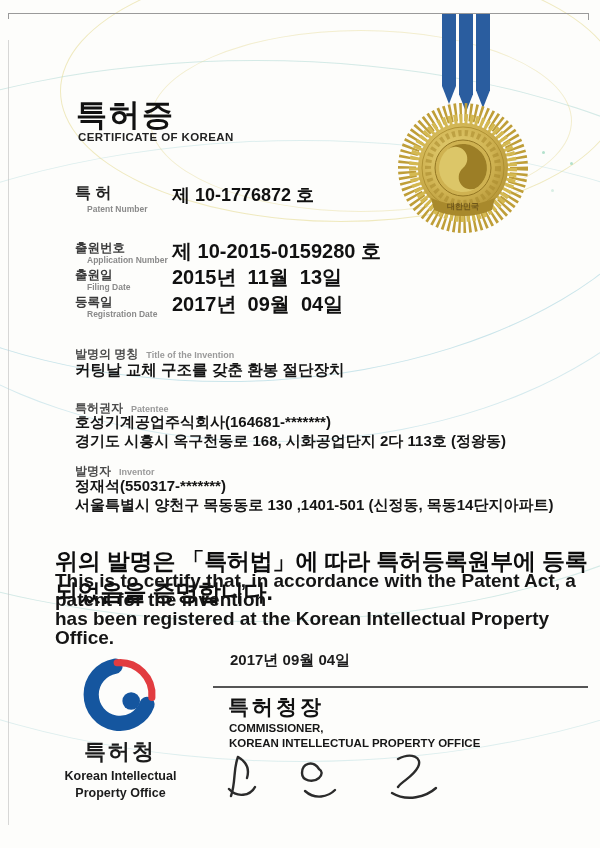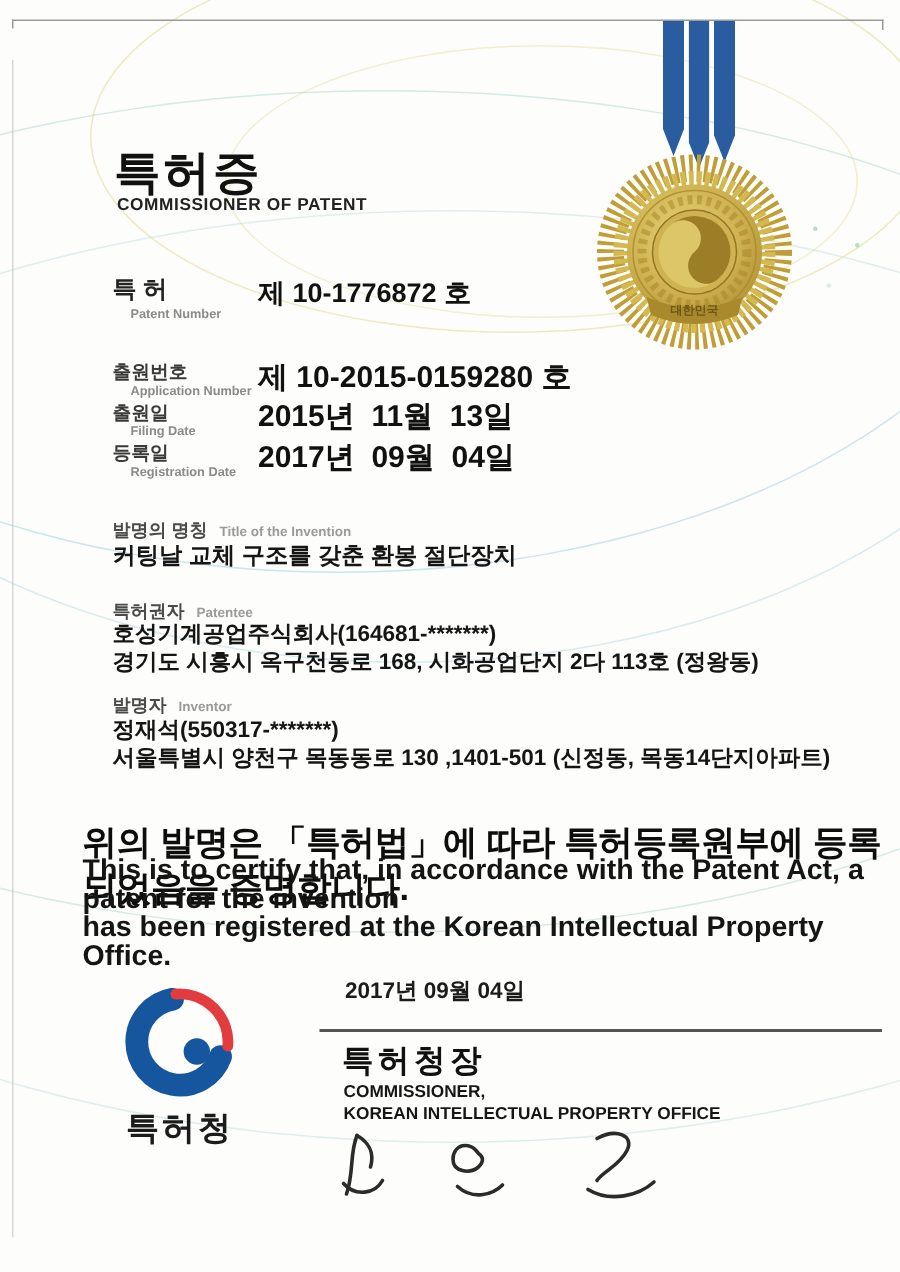--- a/index.html
+++ b/index.html
@@ -81,21 +81,21 @@
     <circle cx="70" cy="72" r="28" fill="#cfb251" stroke="#937622" stroke-width="1"></circle>
     <g transform="rotate(-40 70 72)">
       <circle cx="70" cy="72" r="24" fill="#dcc668"></circle>
       <path d="M70,48 A24,24 0 0 1 70,96 A12,12 0 0 1 70,72 A12,12 0 0 0 70,48 Z" fill="#9c7e26"></path>
     </g>
     <path d="M38,102 Q70,116 102,102 L99,114 Q70,126 41,114 Z" fill="#a8892c"></path>
     <text x="70" y="113" text-anchor="middle" font-size="8" font-weight="bold" fill="#6e561a">대한민국</text>
   </svg>
 
   <div class="abs title-ko">특허증</div>
-  <div class="abs title-en">COMMISSIONER OF PATENT</div>
+  <div class="abs title-en">CERTIFICATE OF KOREAN</div>
 
   <div class="abs lab-big" style="left:75px;top:183px;">특 허</div>
   <div class="abs sub" style="left:75px;top:204px;">Patent Number</div>
   <div class="abs val-big" style="left:172px;top:183px;">제 10-1776872 호</div>
 
   <div class="abs lab" style="left:75px;top:240px;">출원번호</div>
   <div class="abs sub" style="left:75px;top:255px;">Application Number</div>
   <div class="abs val" style="left:172px;top:238px;">제 10-2015-0159280 호</div>
 
   <div class="abs lab" style="left:75px;top:267px;">출원일</div>
@@ -149,14 +149,18 @@
     </g>
   </svg>
 
   <svg class="abs" style="left:80px;top:653px;" width="80" height="80" viewBox="0 0 100 100">
     <path d="M43.8 16.5 A36 36 0 1 0 83.8 64.3" fill="none" stroke="#15569f" stroke-width="19" stroke-linecap="round"></path>
     <circle cx="64" cy="60" r="11" fill="#15569f"></circle>
     <path d="M46.5 12.2 A40 40 0 0 1 89.8 55.5" fill="none" stroke="#e23c40" stroke-width="9" stroke-linecap="round"></path>
     <circle cx="58" cy="38" r="10" fill="#fdfdfb"></circle>
   </svg>
   <div class="abs kipo-ko">특허청</div>
+  <div class="abs kipo-en">
+    <div>Korean Intellectual</div>
+    <div>Property Office</div>
+  </div>
 
 </div>
 
 </body></html>

